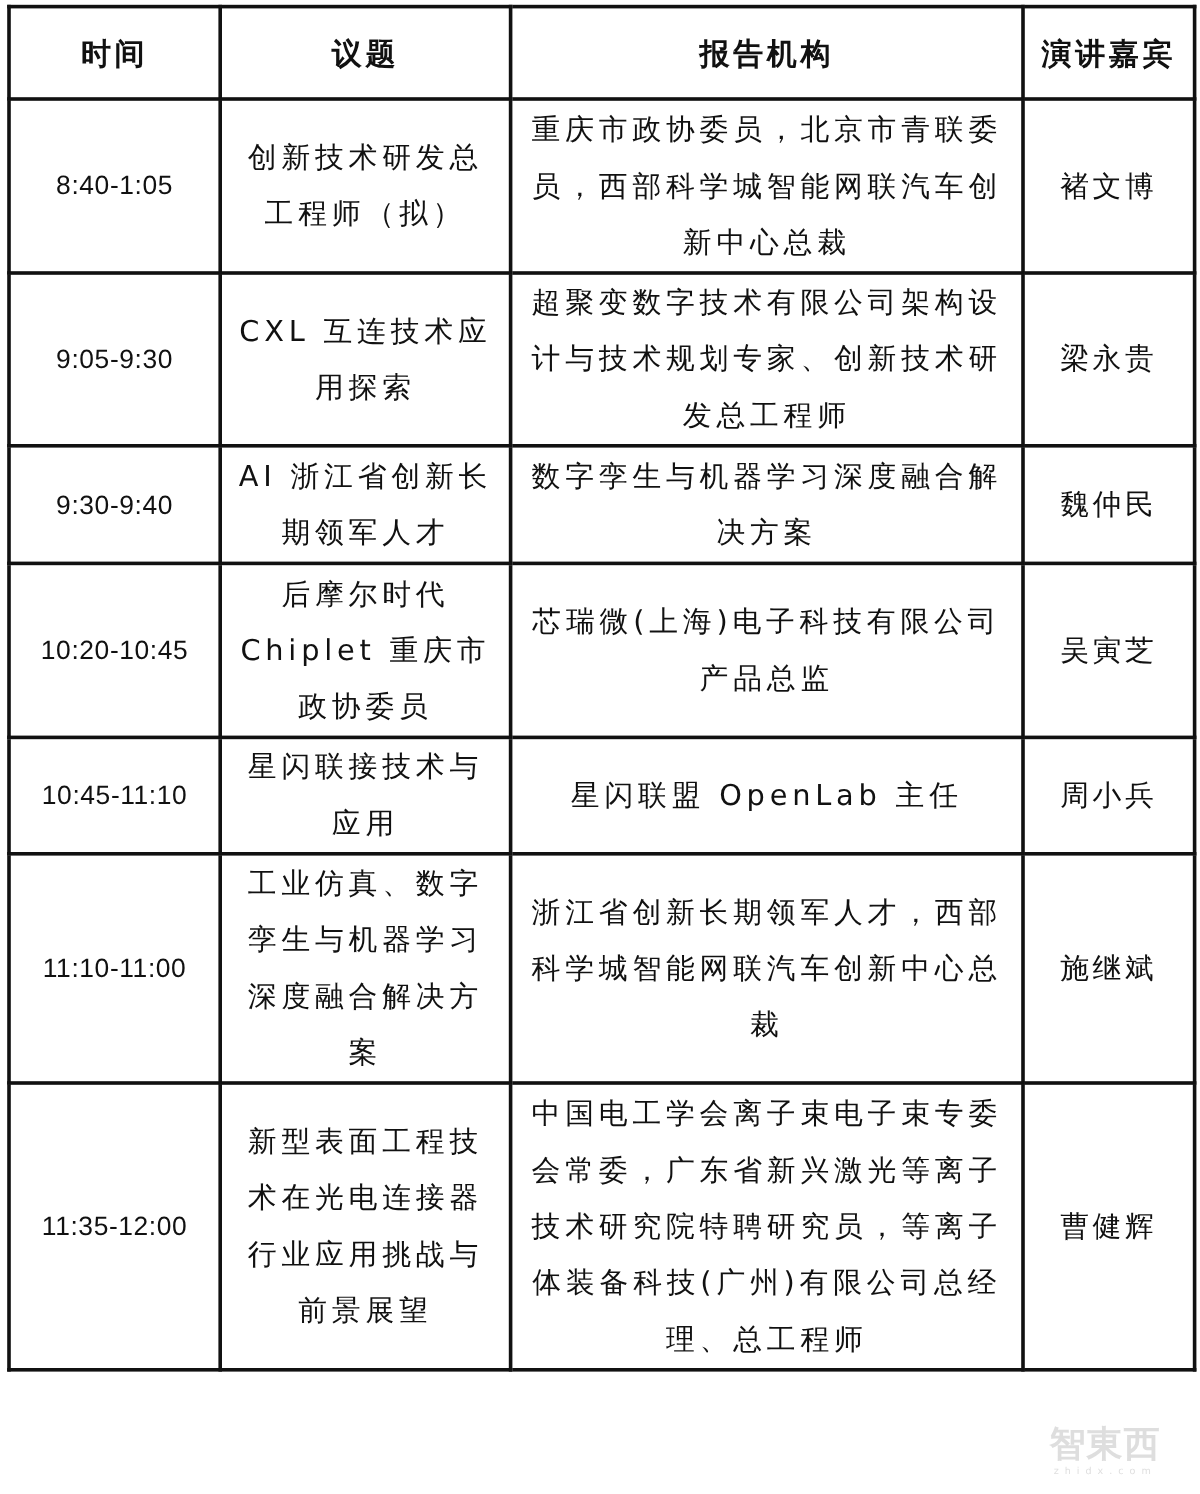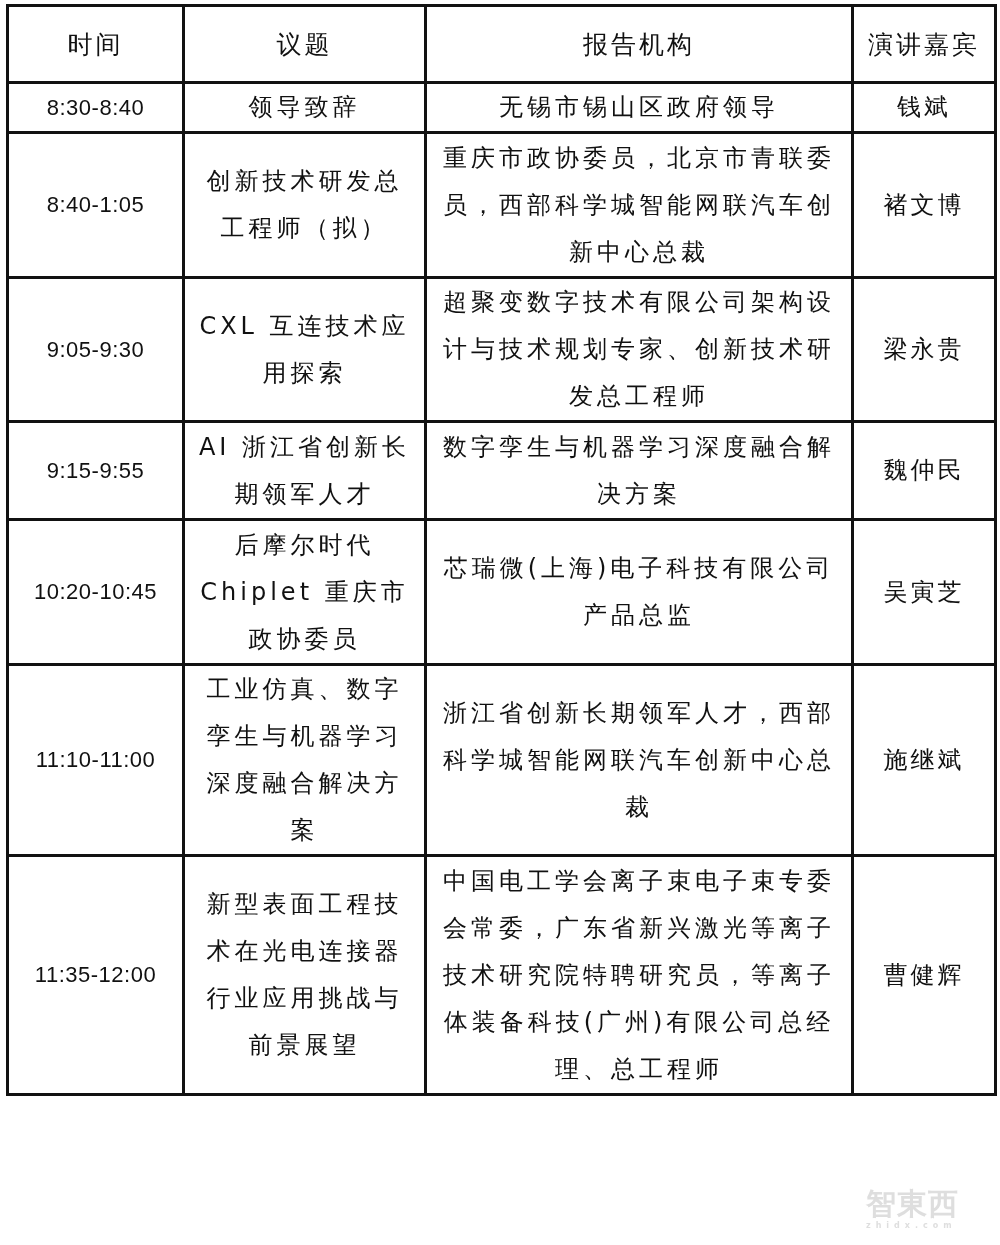--- a/index.html
+++ b/index.html
@@ -2,78 +2,78 @@
 <html><head>
   <meta charset="utf-8">
   <style>
     html, body { margin: 0; padding: 0; background: #ffffff; }
     body { width: 1000px; height: 1245px; position: relative; overflow: hidden;
       font-family: "DejaVu Sans", sans-serif; color: #111; }
     table.agenda { position: absolute; left: 6px; top: 4px; width: 988px;
       border-collapse: collapse; table-layout: fixed; }
     table.agenda td, table.agenda th { border: 3px solid #111; text-align: center;
       vertical-align: middle; padding: 0 10px; font-weight: normal; }
-    table.agenda th { font-size: 25px; letter-spacing: 3px; font-weight: normal; }
+    table.agenda th { font-size: 25px; letter-spacing: 3px; font-weight: bold; }
     td.time { font-family: "Liberation Sans", sans-serif; font-size: 22px; letter-spacing: 0.5px; }
     td.topic, td.org, td.speaker { font-size: 24px; letter-spacing: 4px; line-height: 47px; }
     td.org { padding: 0 14px; }
     td.speaker { letter-spacing: 3px; }
     .watermark { position: absolute; right: 24px; bottom: 12px; width: 110px; height: 46px;
-      color: #d9d9d9; font-size: 30px; font-weight: bold; letter-spacing: 1px;
+      color: #d9d9d9; font-size: 30px; font-weight: bold; text-align: center; letter-spacing: 1px;
       line-height: 34px; opacity: 0.85; }
-    .watermark small { display: block; font-size: 8px; line-height: 10px; letter-spacing: 5px; font-weight: bold; }
+    .watermark small { display: block; font-size: 8px; line-height: 10px; letter-spacing: 5px; font-weight: normal; }
   </style>
 </head>
 <body>
 
 <table class="agenda">
   <colgroup>
     <col style="width:176px">
       <col style="width:242px">
       <col style="width:427px">
       <col style="width:143px">
   </colgroup>
   <thead>
     <tr style="height:77px">
       <th>时间</th>
       <th>议题</th>
       <th>报告机构</th>
       <th>演讲嘉宾</th>
     </tr>
   </thead>
   <tbody id="rows">
-      <tr style="height: 50px;">
-        <td class="time">8:30-8:40</td>
-        <td class="topic">领导致辞</td>
-        <td class="org">无锡市锡山区政府领导</td>
-        <td class="speaker">钱斌</td>
-      </tr>
       <tr style="height: 145px;">
         <td class="time">8:40-1:05</td>
         <td class="topic">创新技术研发总工程师（拟）</td>
         <td class="org">重庆市政协委员，北京市青联委员，西部科学城智能网联汽车创新中心总裁</td>
         <td class="speaker">褚文博</td>
       </tr>
       <tr style="height: 143px;">
         <td class="time">9:05-9:30</td>
         <td class="topic">CXL 互连技术应用探索</td>
         <td class="org">超聚变数字技术有限公司架构设计与技术规划专家、创新技术研发总工程师</td>
         <td class="speaker">梁永贵</td>
       </tr>
       <tr style="height: 98px;">
-        <td class="time">9:15-9:55</td>
+        <td class="time">9:30-9:40</td>
         <td class="topic">AI 浙江省创新长期领军人才</td>
         <td class="org">数字孪生与机器学习深度融合解决方案</td>
         <td class="speaker">魏仲民</td>
       </tr>
       <tr style="height: 145px;">
         <td class="time">10:20-10:45</td>
         <td class="topic">后摩尔时代 Chiplet 重庆市政协委员</td>
         <td class="org">芯瑞微(上海)电子科技有限公司产品总监</td>
         <td class="speaker">吴寅芝</td>
+      </tr>
+      <tr style="height: 96px;">
+        <td class="time">10:45-11:10</td>
+        <td class="topic">星闪联接技术与应用</td>
+        <td class="org">星闪联盟 OpenLab 主任</td>
+        <td class="speaker">周小兵</td>
       </tr>
       <tr style="height: 144px;">
         <td class="time">11:10-11:00</td>
         <td class="topic">工业仿真、数字孪生与机器学习深度融合解决方案</td>
         <td class="org">浙江省创新长期领军人才，西部科学城智能网联汽车创新中心总裁</td>
         <td class="speaker">施继斌</td>
       </tr>
       <tr style="height: 239px;">
         <td class="time">11:35-12:00</td>
         <td class="topic">新型表面工程技术在光电连接器行业应用挑战与前景展望</td>

